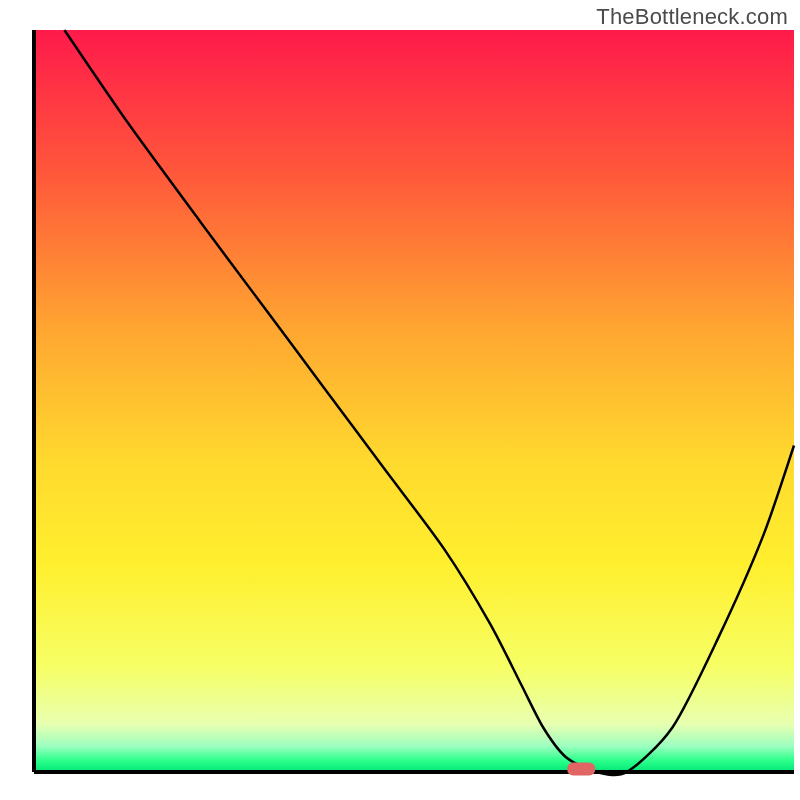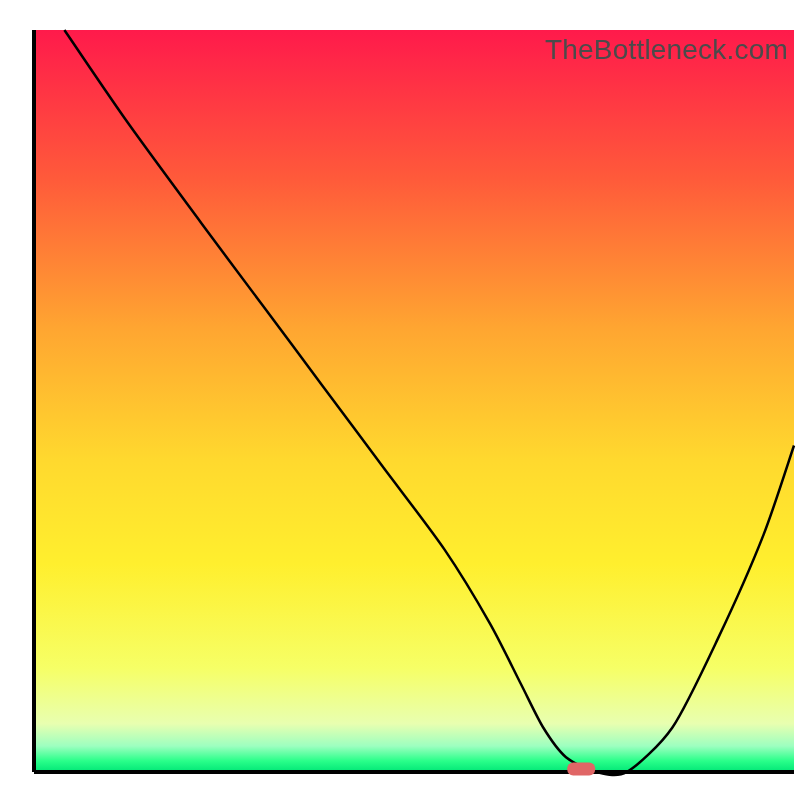--- a/index.html
+++ b/index.html
@@ -15,25 +15,24 @@
     width: 800px;
     height: 800px;
   }
   svg {
     display: block;
   }
   .watermark {
     position: absolute;
     top: 4px;
     right: 12px;
-    font-size: 28px;
+    font-size: 22px;
     color: #4b4b4b;
     font-family: Arial, Helvetica, sans-serif;
     letter-spacing: 0.2px;
-    margin-top: 30px;
   }
 </style>
 </head>
 <body>
 
 <div class="chart-wrap">
   <div class="watermark">TheBottleneck.com</div>
 
   <svg id="chart-svg" width="800" height="800" viewBox="0 0 800 800">
     <defs>

